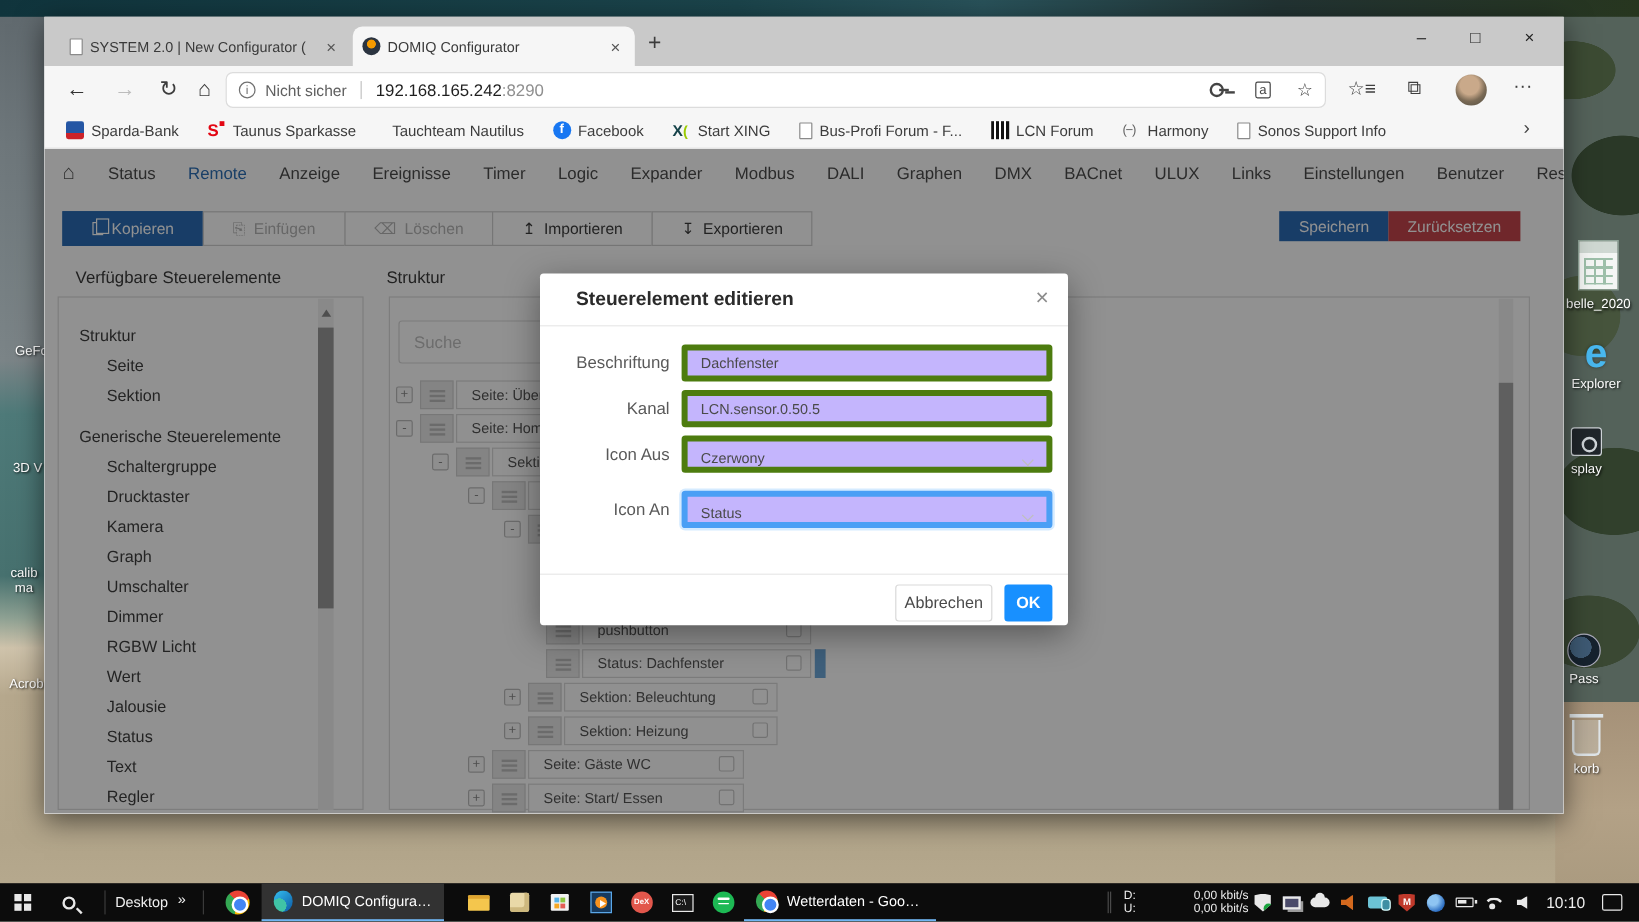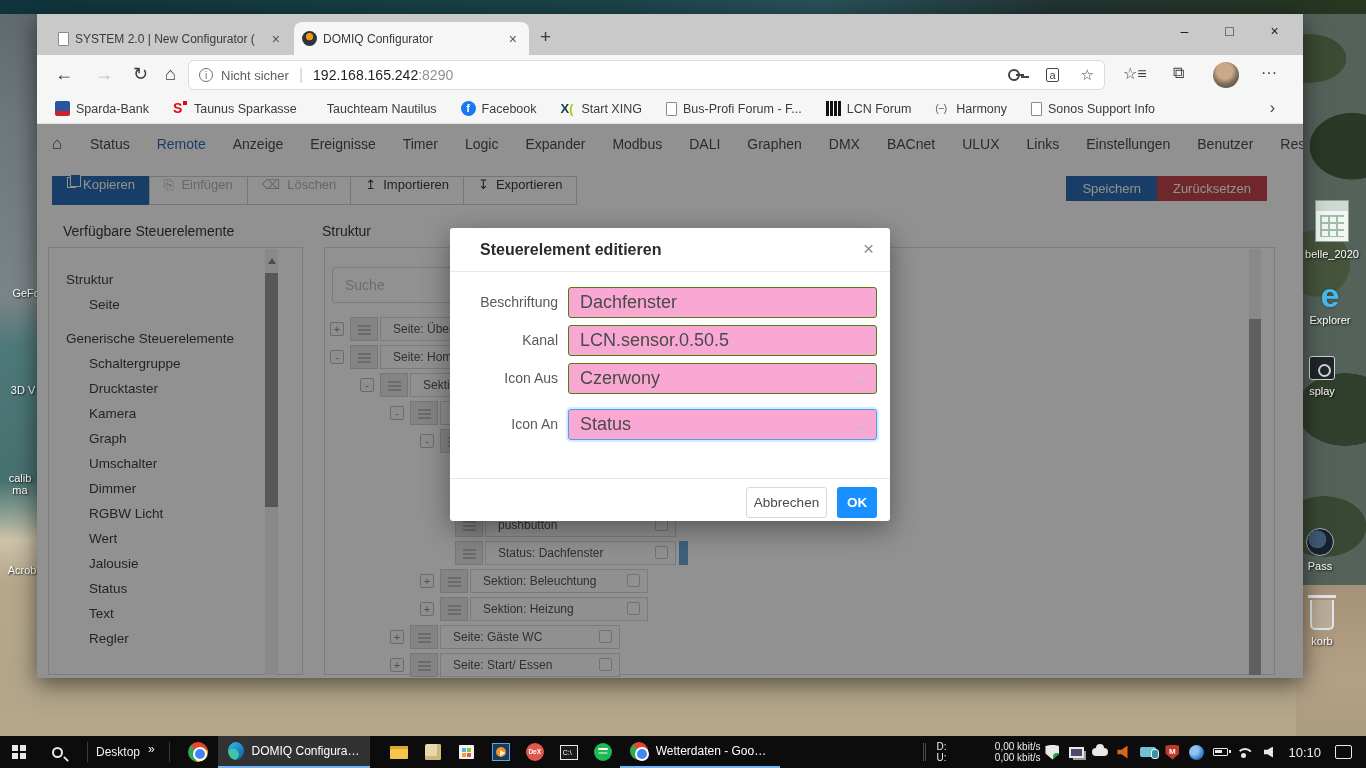--- a/index.html
+++ b/index.html
@@ -75,21 +75,21 @@
   .bm-ic[data-icon="lcn"]{background:linear-gradient(90deg,#111 0 18%,#fff 18% 26%,#111 26% 45%,#fff 45% 53%,#111 53% 72%,#fff 72% 80%,#111 80%);}
   .bm-ic[data-icon="harmony"]::after{content:"(\2212)";color:#666;font-size:11px;letter-spacing:-1px;}
   .bchev{position:absolute;right:28px;top:5px;font-size:16px;color:#444;}
 
   
   .webarea{position:absolute;left:0;top:110px;width:1266px;height:554px;background:#fff;overflow:hidden;}
   .appnav{position:absolute;left:53px;top:12px;display:flex;gap:27px;font-size:14px;color:#4d4d4d;}
   .appnav span[data-active="true"]{color:#2d6fb5;}
   .homeic{position:absolute;left:15px;top:10px;font-size:17px;color:#555;}
   .apptools{position:absolute;left:16px;top:52px;display:flex;}
-  .abtn{height:29px;padding:0 14px;border:1px solid #cfcfcf;background:#fff;font-size:13px;color:#3c3c3c;display:flex;align-items:flex-start;gap:7px;margin-left:-1px;}
+  .abtn{height:29px;padding:0 24px;border:1px solid #cfcfcf;background:#fff;font-size:13px;color:#3c3c3c;display:flex;align-items:center;gap:7px;margin-left:-1px;}
   .abtn.primary{background:#2b6cb5;border-color:#2b6cb5;color:#fff;}
   .abtn.disabled{color:#b5b5b5;}
   .abtn .gl{font-size:13px;}
   .cpic{width:9px;height:11px;border:1.4px solid #fff;position:relative;}
   .cpic::after{content:"";position:absolute;left:2px;top:-4px;width:9px;height:11px;border:1.4px solid #fff;background:#2b6cb5;}
   .rbtns{position:absolute;right:36px;top:52px;display:flex;}
   .rbtn{height:25px;padding:0 16px;font-size:13px;color:#fff;display:flex;align-items:center;}
   .rbtn.save{background:#2b6cb5;}
   .rbtn.reset{background:#c5464d;}
 
@@ -118,21 +118,21 @@
 
   .dim{position:absolute;inset:0;background:rgba(0,0,0,.43);}
 
   
   .modal{position:absolute;left:413px;top:104px;width:440px;height:293px;background:#fff;border-radius:3px;box-shadow:0 8px 28px rgba(0,0,0,.4);}
   .mhead{position:absolute;left:0;top:0;width:100%;height:44px;border-bottom:1px solid #e8e8e8;}
   .mtitle{position:absolute;left:30px;top:13px;font-size:16px;font-weight:600;color:#2b2b2b;}
   .mclose{position:absolute;right:16px;top:10px;font-size:19px;color:#8c8c8c;}
   .mrow{position:absolute;left:0;width:100%;height:31px;}
   .mlabel{position:absolute;left:8px;width:100px;text-align:right;font-size:14px;color:#595959;line-height:31px;}
-  .mfield{position:absolute;left:118px;width:309px;height:31px;border:1px solid #4d7c0f;border-radius:3px;font-size:18px;color:#4a4a4a;padding:0 11px;background:#f9a8d4;line-height:29px;}
+  .mfield{position:absolute;left:118px;width:309px;height:31px;border:5px solid #4d7c0f;border-radius:3px;font-size:12px;color:#4a4a4a;padding:0 11px;background:#c4b5fd;line-height:29px;}
   input.mfield{line-height:normal;}
   .mfield.focus{border-color:#4a9ff5;box-shadow:0 0 0 2px rgba(24,144,255,.18);}
   .chev{position:absolute;right:12px;top:12px;width:7px;height:7px;border-right:1.6px solid #bfbfbf;border-bottom:1.6px solid #bfbfbf;transform:rotate(45deg);}
   .mfoot{position:absolute;left:0;top:250px;width:100%;height:28px;border-top:1px solid #e8e8e8;}
   .mbtn{position:absolute;top:8px;height:31px;border-radius:3px;font-size:13.5px;display:flex;align-items:center;justify-content:center;}
   .mbtn.cancel{left:296px;width:81px;border:1px solid #d9d9d9;background:#fff;color:#4a4a4a;}
   .mbtn.ok{left:387px;width:40px;background:#1890ff;color:#fff;font-weight:600;}
 
   
   .taskbar{position:absolute;left:0;top:736px;width:1366px;height:32px;background:#0c0c0c;display:flex;align-items:center;color:#eee;}
@@ -388,20 +388,21 @@
       </div>
 
       <div class="paneltitle" style="left:26px;top:99px;">Verfügbare Steuerelemente</div>
       <div class="panelbox" style="left:11px;top:123px;width:255px;height:428px;">
         <div class="sidelist">
 
             <div class="side-item" data-header="true">Struktur</div>
 
             <div class="side-item">Seite</div>
 
+            <div class="side-item">Sektion</div>
 
             <div class="side-item" data-header="true">Generische Steuerelemente</div>
 
             <div class="side-item">Schaltergruppe</div>
 
             <div class="side-item">Drucktaster</div>
 
             <div class="side-item">Kamera</div>
 
             <div class="side-item">Graph</div>

